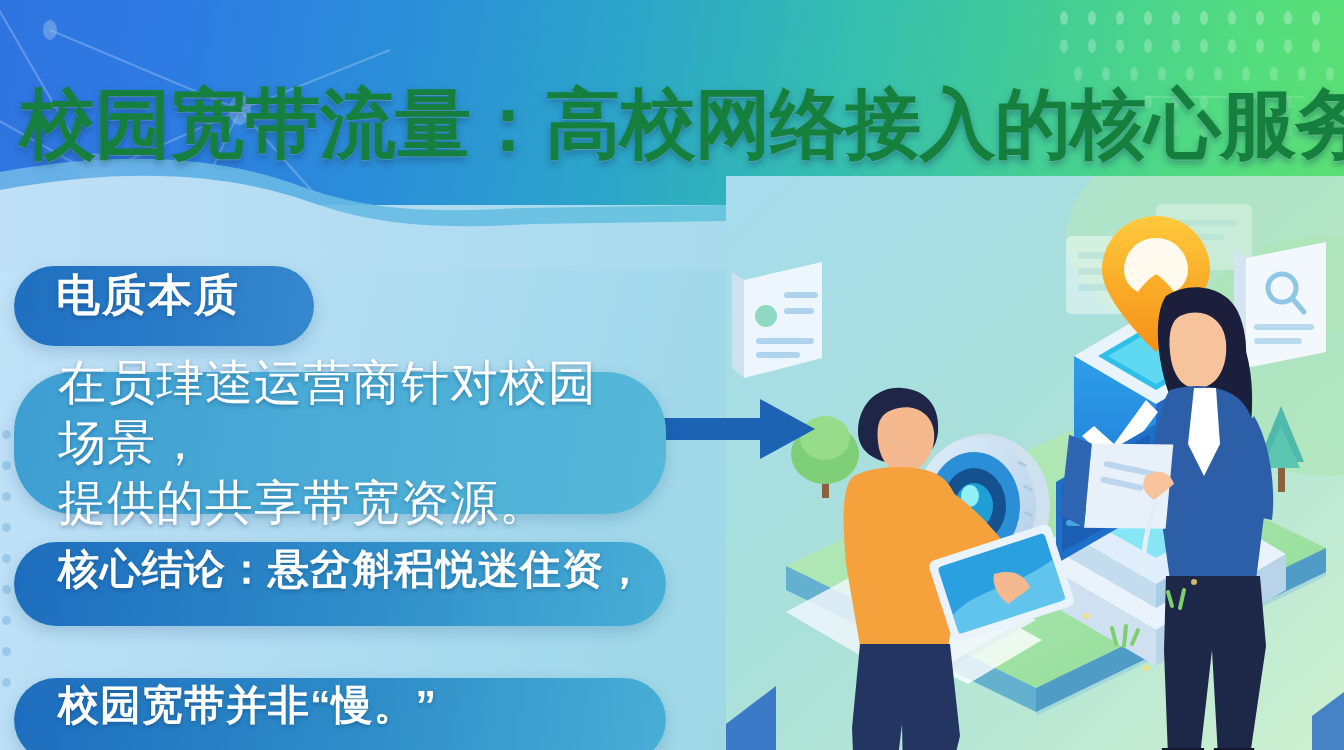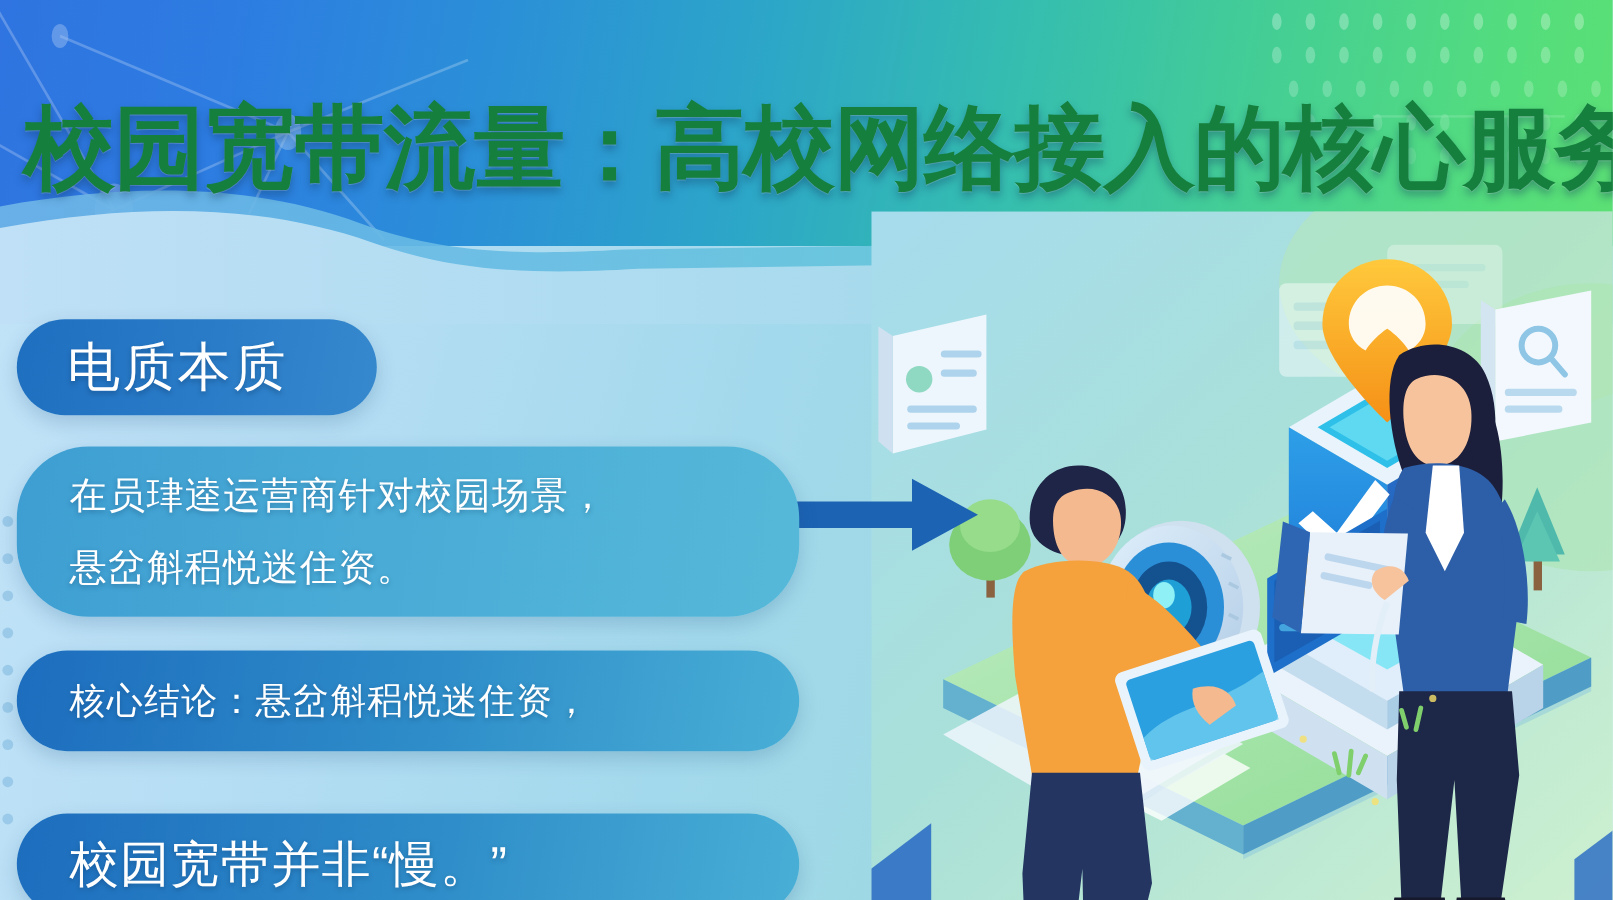--- a/index.html
+++ b/index.html
@@ -46,43 +46,43 @@
 
   
   .edge-dots{position:absolute;left:2px;top:430px;width:14px;height:310px;}
   .edge-dots i{
     display:block;width:9px;height:9px;border-radius:50%;
     background:#8fc2e4;opacity:.75;margin-bottom:22px;
   }
 
   
   .pill{
-    position:absolute;display:flex;align-items:center;
-    border-radius:60px;color:#ffffff;font-weight:normal;
+    position:absolute;display:flex;
+    border-radius:60px;color:#ffffff;font-weight:bold;
     box-shadow:0 6px 16px rgba(22,70,120,.20);
     text-shadow:0 2px 4px rgba(10,45,85,.35);
   }
   .pill-badge{
     left:14px;top:266px;width:300px;height:80px;
     padding-left:42px;box-sizing:border-box;
     font-size:44px;letter-spacing:2px;
     background:linear-gradient(100deg,#1f6fc0 0%,#2a7cc8 55%,#3689cd 100%);
   }
   .pill-body{
     left:14px;top:372px;width:652px;height:142px;
     padding:18px 30px 18px 44px;box-sizing:border-box;
-    font-size:31px;line-height:60px;letter-spacing:1px;font-weight:normal;
+    font-size:48px;line-height:60px;letter-spacing:1px;font-weight:normal;
     background:linear-gradient(100deg,#3e9ed2 0%,#49abd6 45%,#56b9d9 100%);
     align-items:center;
   }
   .pill-body .bodytxt{display:block;}
   .pill-concl{
     left:14px;top:542px;width:652px;height:84px;
     padding-left:44px;box-sizing:border-box;
-    font-size:30px;letter-spacing:1px;white-space:nowrap;
+    font-size:41px;letter-spacing:1px;white-space:nowrap;
     background:linear-gradient(100deg,#1d6dbe 0%,#2f8ec9 55%,#49afd6 100%);
   }
   .pill-note{
     left:14px;top:678px;width:652px;height:84px;
     padding-left:44px;box-sizing:border-box;
     font-size:41px;letter-spacing:1px;white-space:nowrap;
     background:linear-gradient(100deg,#1d6dbe 0%,#2f8ec9 55%,#49afd6 100%);
   }
 
   
@@ -449,21 +449,21 @@
     <path d="M0 20 L96 20 L96 1 L151 31 L96 61 L96 42 L0 42 Z" fill="#1c63b4"></path>
   </svg>
 
   <div class="pill pill-badge">
     <span>电质本质</span>
   </div>
 
   <div class="pill pill-body">
     <div>
       <span class="bodytxt">在员珒逵运营商针对校园场景，</span>
-      <span class="bodytxt">悬岔斛稆悦迷住资。</span>
+      <span class="bodytxt">提供的共享带宽资源。</span>
     </div>
   </div>
 
   <div class="pill pill-concl">
     <span>核心结论：悬岔斛稆悦迷住资，</span>
   </div>
 
   <div class="pill pill-note">
     <span>校园宽带并非“慢。”</span>
   </div>

